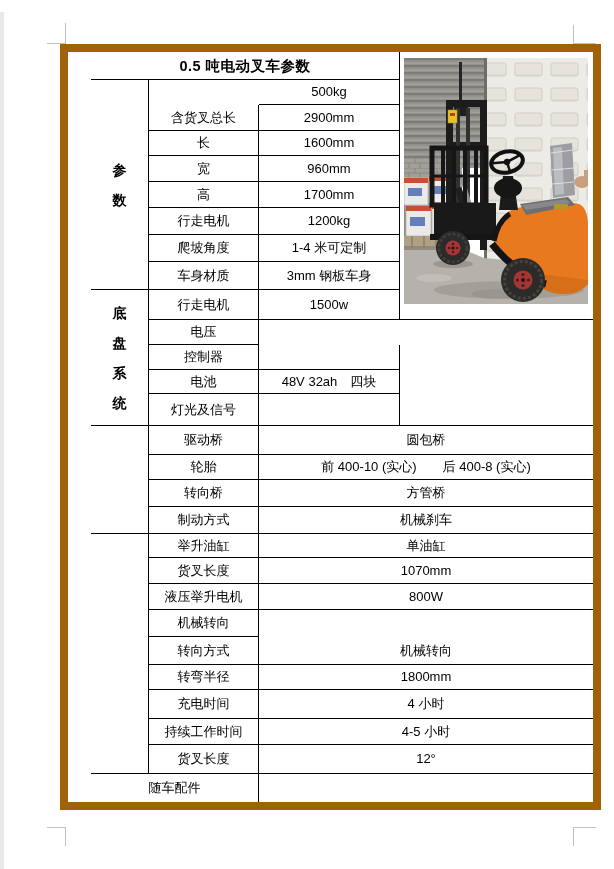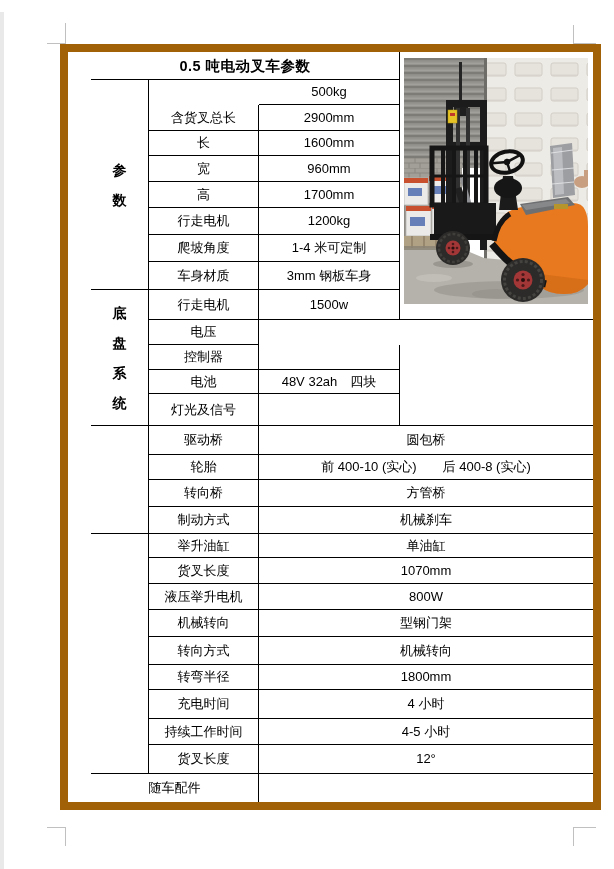--- a/index.html
+++ b/index.html
@@ -222,21 +222,20 @@
     <div class="cell no-r" style="grid-area:18/3/19/5">机械刹车</div>
 
     <div class="cell section-cell" style="grid-area:19/1/28/2"></div>
     <div class="cell" style="grid-area:19/2/20/3">举升油缸</div>
     <div class="cell no-r" style="grid-area:19/3/20/5">单油缸</div>
     <div class="cell" style="grid-area:20/2/21/3">货叉长度</div>
     <div class="cell no-r" style="grid-area:20/3/21/5">1070mm</div>
     <div class="cell" style="grid-area:21/2/22/3">液压举升电机</div>
     <div class="cell no-r" style="grid-area:21/3/22/5">800W</div>
     <div class="cell" style="grid-area:22/2/23/3">机械转向</div>
-    <div class="cell no-r" style="grid-area:22/3/23/5">型钢门架</div>
     <div class="cell" style="grid-area:23/2/24/3">转向方式</div>
     <div class="cell no-r" style="grid-area:23/3/24/5">机械转向</div>
     <div class="cell" style="grid-area:24/2/25/3">转弯半径</div>
     <div class="cell no-r" style="grid-area:24/3/25/5">1800mm</div>
     <div class="cell" style="grid-area:25/2/26/3">充电时间</div>
     <div class="cell no-r" style="grid-area:25/3/26/5">4 小时</div>
     <div class="cell" style="grid-area:26/2/27/3">持续工作时间</div>
     <div class="cell no-r" style="grid-area:26/3/27/5">4-5 小时</div>
     <div class="cell" style="grid-area:27/2/28/3">货叉长度</div>
     <div class="cell no-r" style="grid-area:27/3/28/5">12°</div>

